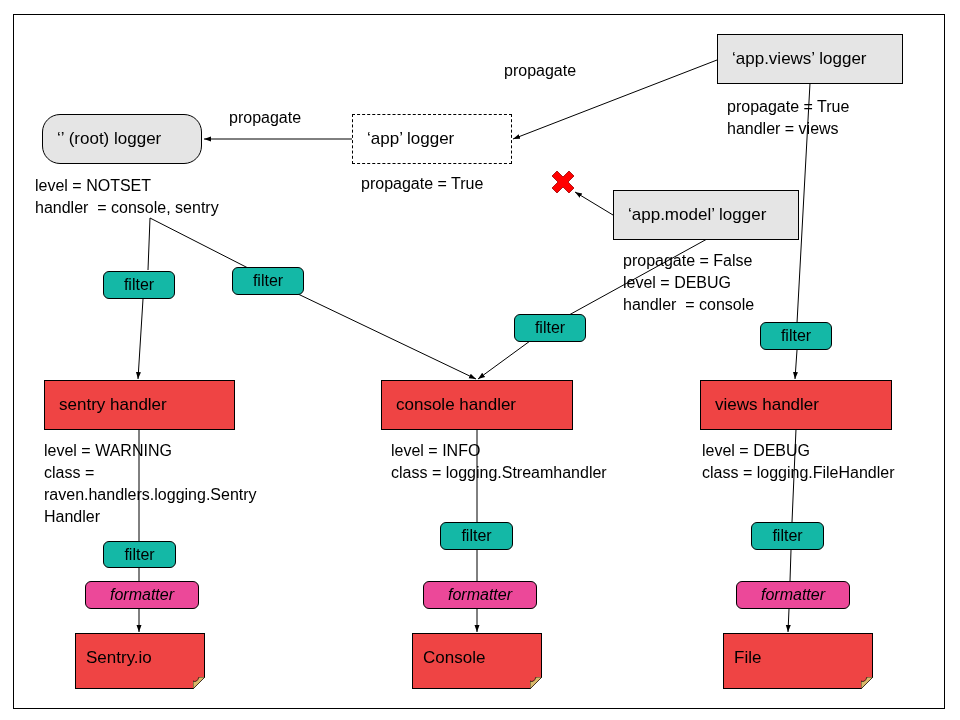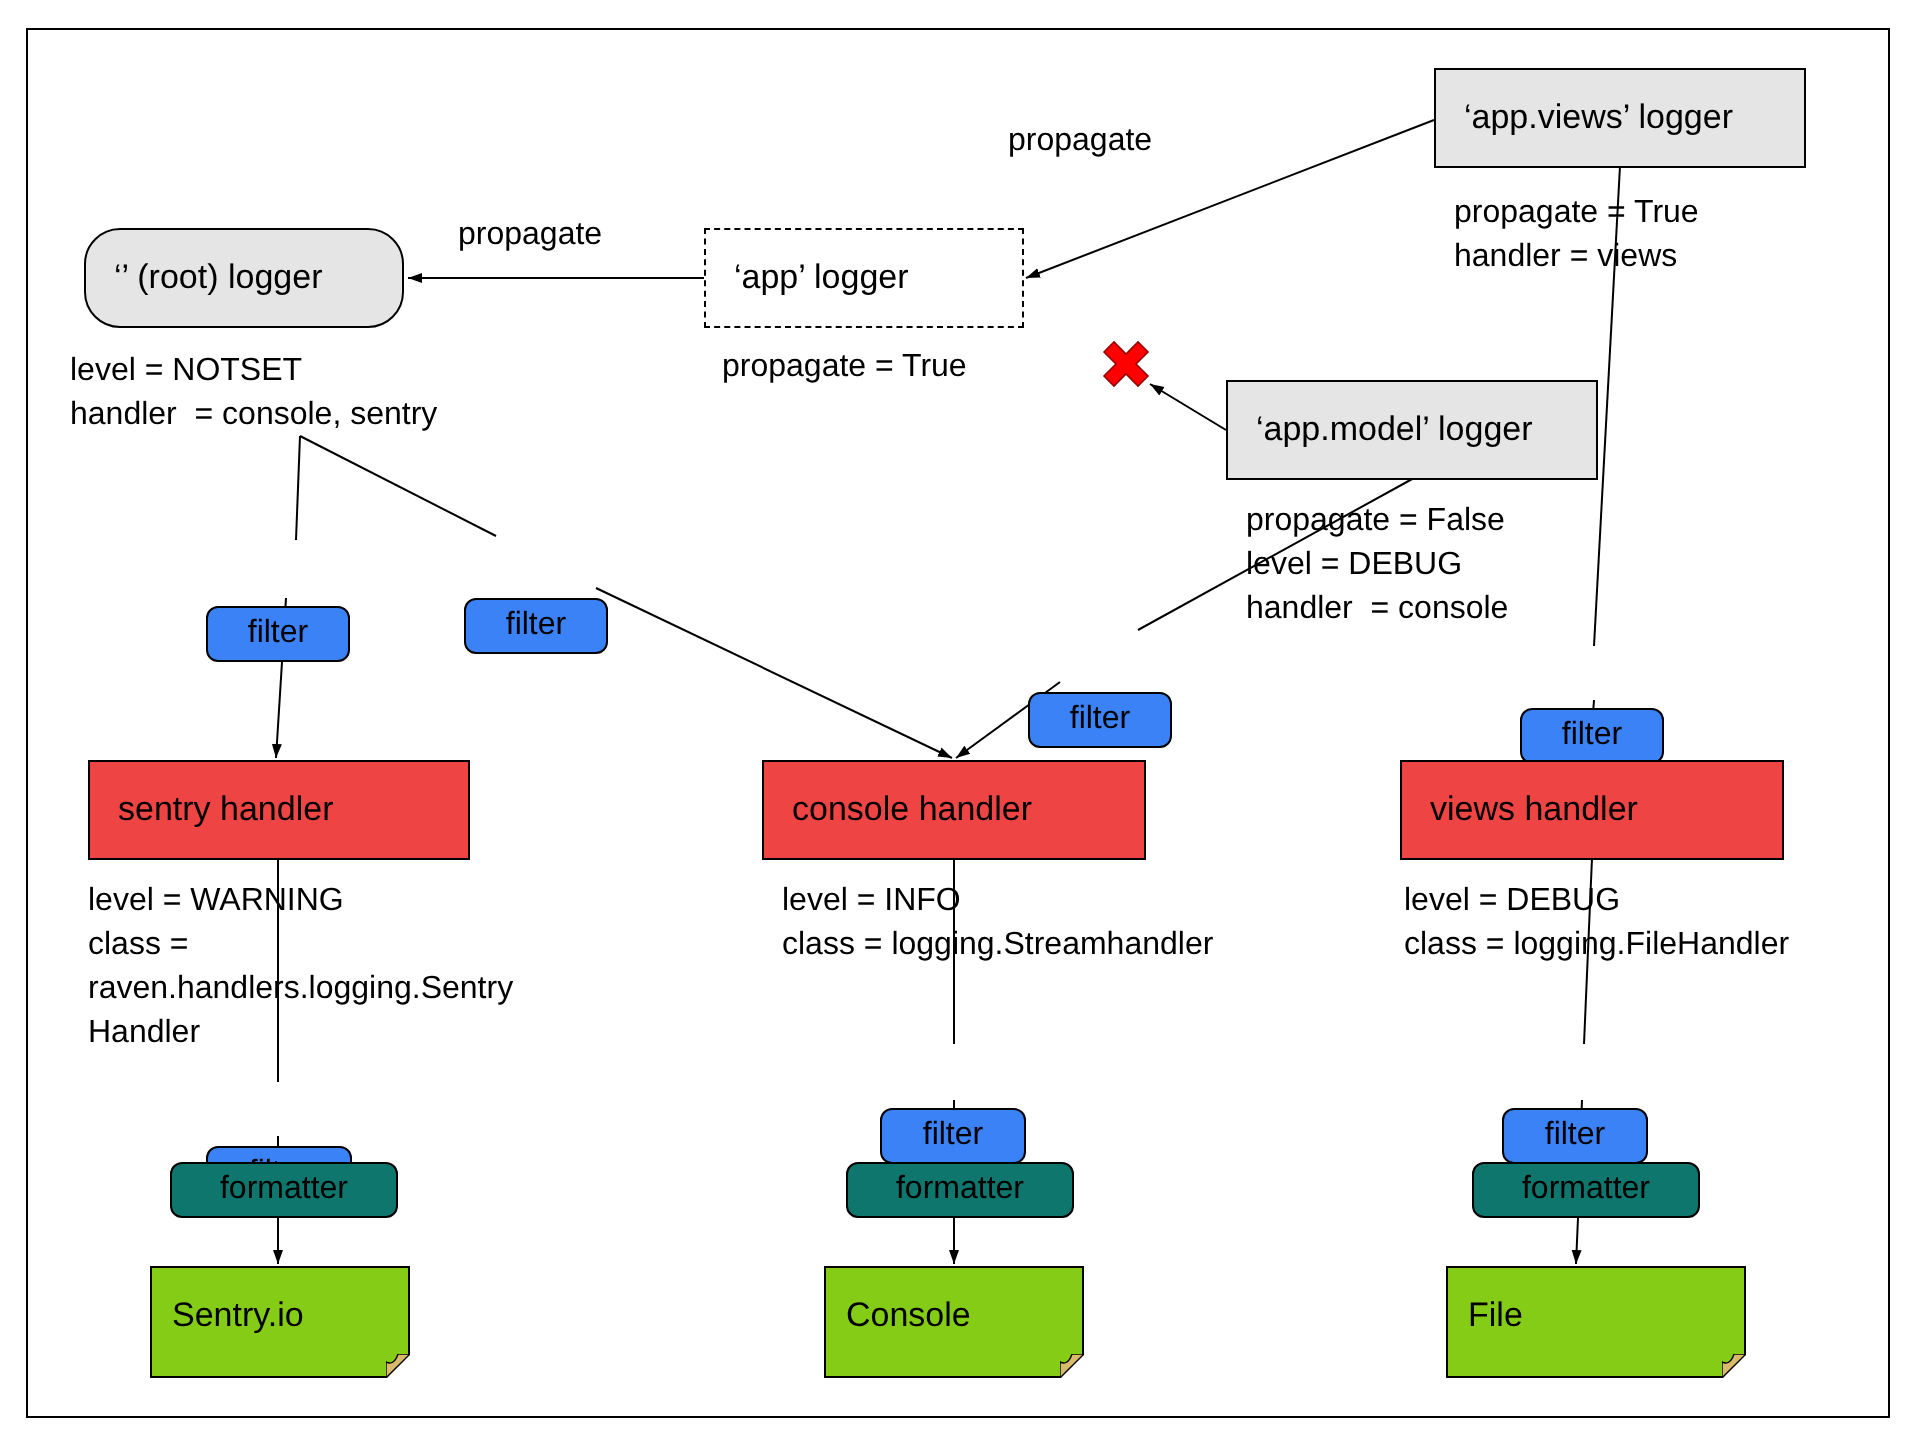--- a/index.html
+++ b/index.html
@@ -8,23 +8,23 @@
   #frame { position:absolute; left:13px; top:14px; width:932px; height:695px;
            border:1px solid #000; box-sizing:border-box; }
   svg#wires { position:absolute; left:0; top:0; width:960px; height:720px; }
   .box { position:absolute; box-sizing:border-box; border:1px solid #000;
          font-size:17px; display:flex; align-items:center; padding-left:14px; }
   .logger { background:#e5e5e5; }
   .dashed { background:#fff; border:1px dashed #000; }
   .handler { background:#ef4444; }
   .pill { position:absolute; box-sizing:border-box; border:1px solid #000; border-radius:6px;
           font-size:16px; display:flex; align-items:center; justify-content:center; }
-  .filter { background:#3b82f6;margin-top:32px; }
-  .formatter { background:#0f766e; }
-  .note { position:absolute; box-sizing:border-box; background:#84cc16; border:1px solid #000;
+  .filter { background:#14b8a6; }
+  .formatter { background:#ec4899;font-style:italic; }
+  .note { position:absolute; box-sizing:border-box; background:#ef4444; border:1px solid #000;
           font-size:17px; padding:14px 0 0 10px; }
   .note .fold { position:absolute; right:-1px; bottom:-1px; width:12px; height:12px; }
   .txt { position:absolute; font-size:16px; line-height:22px; white-space:pre; }
   .xmark { position:absolute; left:548px; top:167px; width:30px; height:30px; }
 </style>
 </head>
 <body>
 
 <div id="frame"></div>
 

